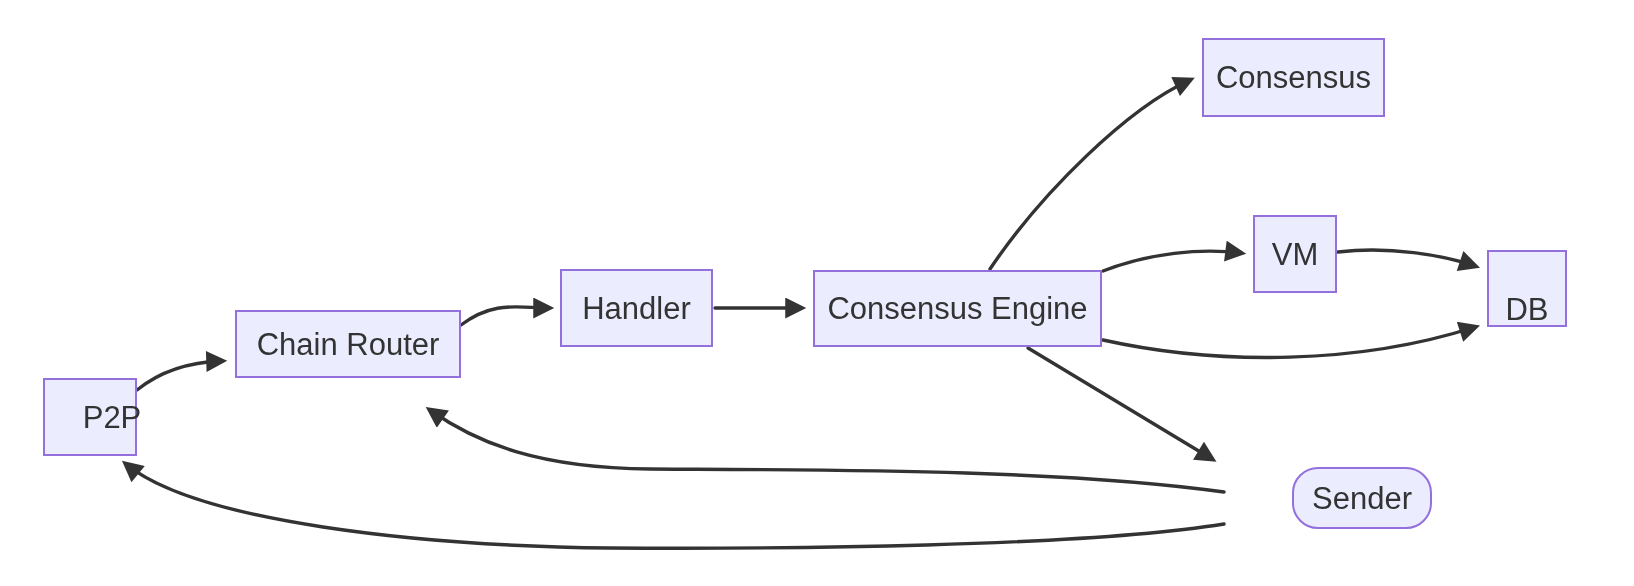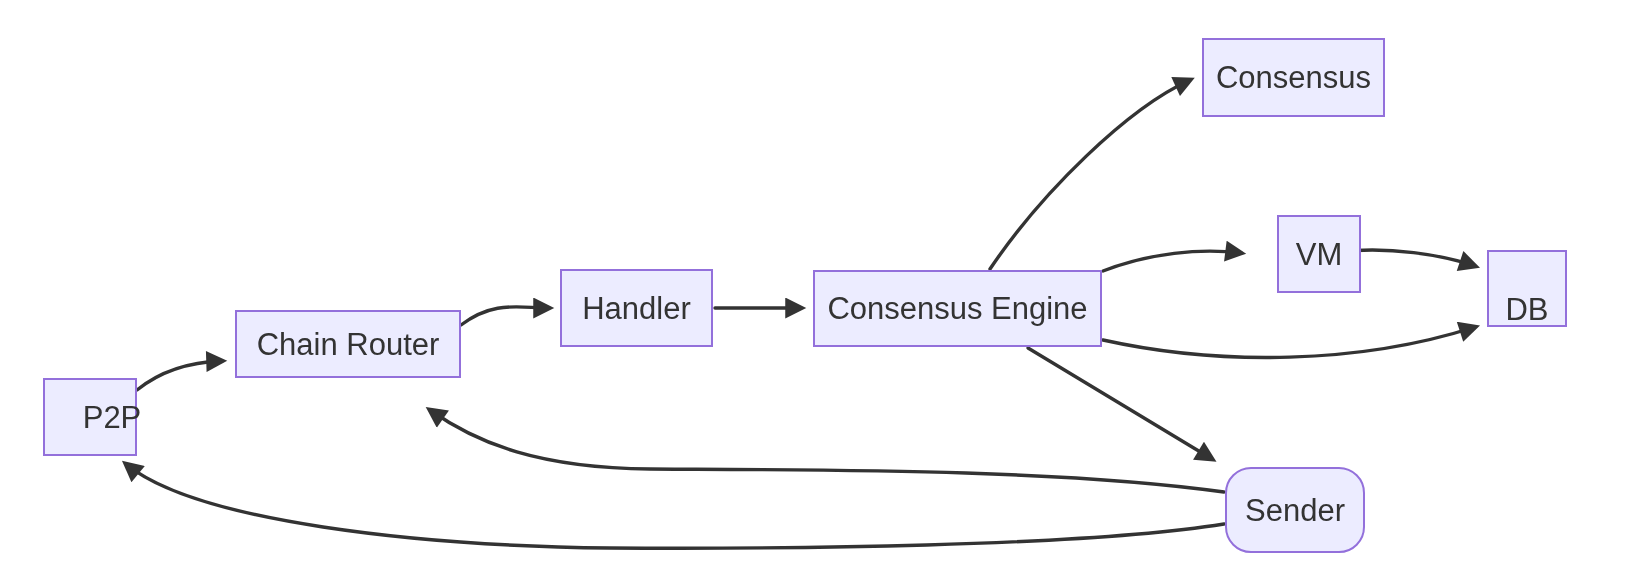--- a/index.html
+++ b/index.html
@@ -74,23 +74,23 @@
       </div>
       <div class="node" style="left: 560px; top: 269px; width: 153px; height: 78px;">
         <span>Handler</span>
       </div>
       <div class="node" style="left: 813px; top: 270px; width: 289px; height: 77px;">
         <span>Consensus Engine</span>
       </div>
       <div class="node" style="left: 1202px; top: 38px; width: 183px; height: 79px; justify-content: center;">
         <span>Consensus</span>
       </div>
-      <div class="node" style="left: 1253px; top: 215px; width: 84px; height: 78px; margin-left: 24px;">
+      <div class="node" style="left: 1253px; top: 215px; width: 84px; height: 78px;">
         <span>VM</span>
       </div>
       <div class="node" style="left: 1487px; top: 250px; width: 80px; height: 77px; align-items: flex-end;">
         <span>DB</span>
       </div>
-      <div class="node" style="left: 1225px; top: 467px; width: 140px; height: 86px; border-radius: 26px;">
+      <div class="node" style="left: 1292px; top: 467px; width: 140px; height: 62px; border-radius: 26px;">
         <span>Sender</span>
       </div>
     </div>
 </div>
 
 </body></html>

